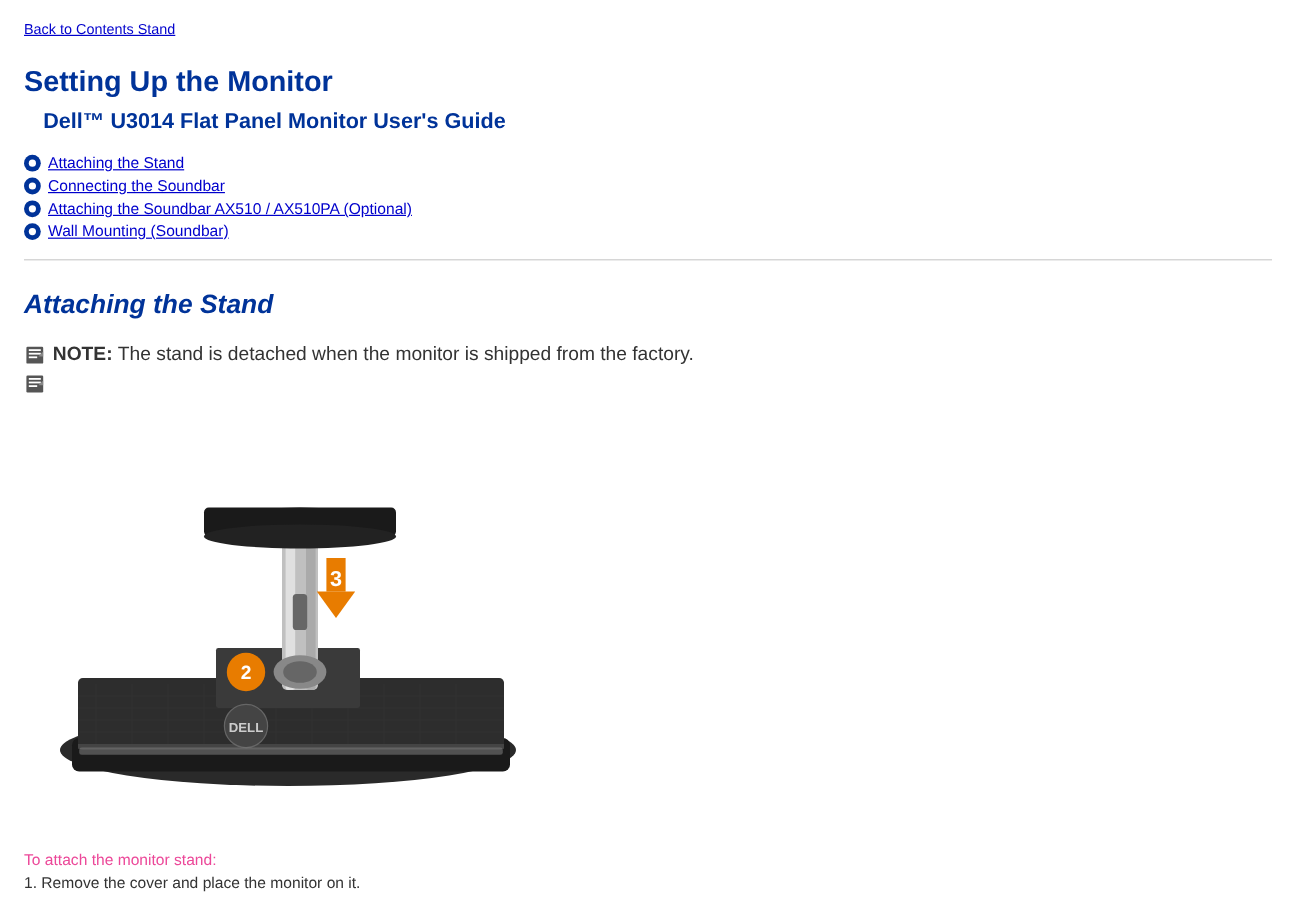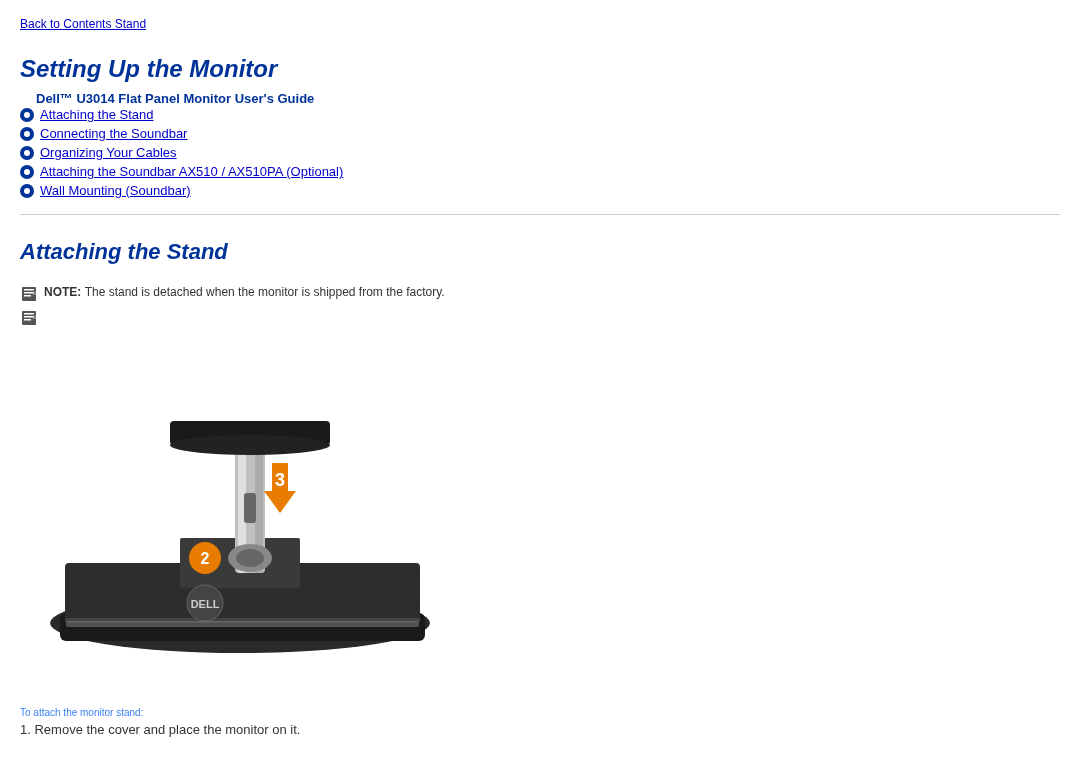--- a/index.html
+++ b/index.html
@@ -24,28 +24,27 @@
       cursor: pointer;
       display: inline-block;
       margin-bottom: 24px;
     }
 
     .page-title {
       font-size: 24px;
       font-weight: bold;
       color: #003399;
       margin-bottom: 8px;
-      font-style: italic;
     }
 
     .product-title {
-      font-size: 13px;
+      font-size: 18px;
       font-weight: bold;
       color: #003399;
-      margin-bottom: 1px;
+      margin-bottom: 16px;
       padding-left: 16px;
     }
 
     .toc-list {
       list-style: none;
       margin-bottom: 16px;
     }
 
     .toc-list li {
       display: flex;
@@ -95,21 +94,21 @@
     }
 
     .note-container {
       margin-bottom: 6px;
       display: flex;
       align-items: flex-start;
       gap: 6px;
     }
 
     .note-text {
-      font-size: 12px;
+      font-size: 16px;
       color: #333;
       text-align: center;
     }
 
     .note-text strong {
       font-weight: bold;
     }
 
     .stand-image-container {
       margin: 16px 0 16px 20px;
@@ -118,22 +117,22 @@
       position: relative;
     }
 
     
     .stand-svg {
       width: 100%;
       height: 100%;
     }
 
     .instruction-text {
-      font-size: 10px;
-      color: #3b82f6;
+      font-size: 13px;
+      color: #ec4899;
       margin-top: 24px;
     }
 
     .instruction-list {
       list-style: none;
       margin-top: 4px;
     }
 
     .instruction-list li {
       font-size: 13px;
@@ -157,24 +156,20 @@
 
 
 <ul class="toc-list">
 <li>
       <span class="toc-bullet"></span>
       <a class="toc-link" href="#attaching">Attaching the Stand</a>
     </li>
     <li>
       <span class="toc-bullet"></span>
       <a class="toc-link" href="#connecting">Connecting the Soundbar</a>
-    </li>
-    <li>
-      <span class="toc-bullet"></span>
-      <a class="toc-link" href="#cables">Organizing Your Cables</a>
     </li>
     <li>
       <span class="toc-bullet"></span>
       <a class="toc-link" href="#soundbar">Attaching the Soundbar AX510 / AX510PA (Optional)</a>
     </li>
     <li>
       <span class="toc-bullet"></span>
       <a class="toc-link" href="#wall">Wall Mounting (Soundbar)</a>
     </li>
   </ul>

